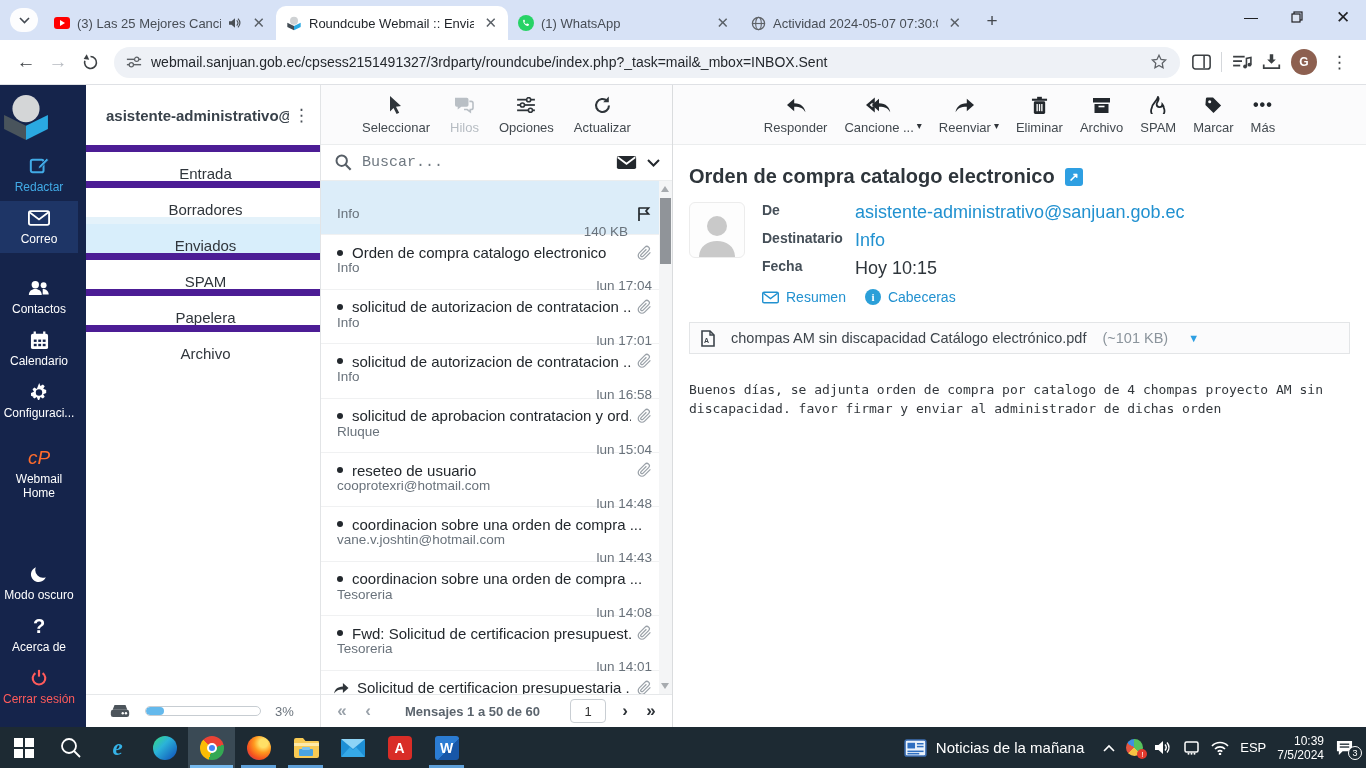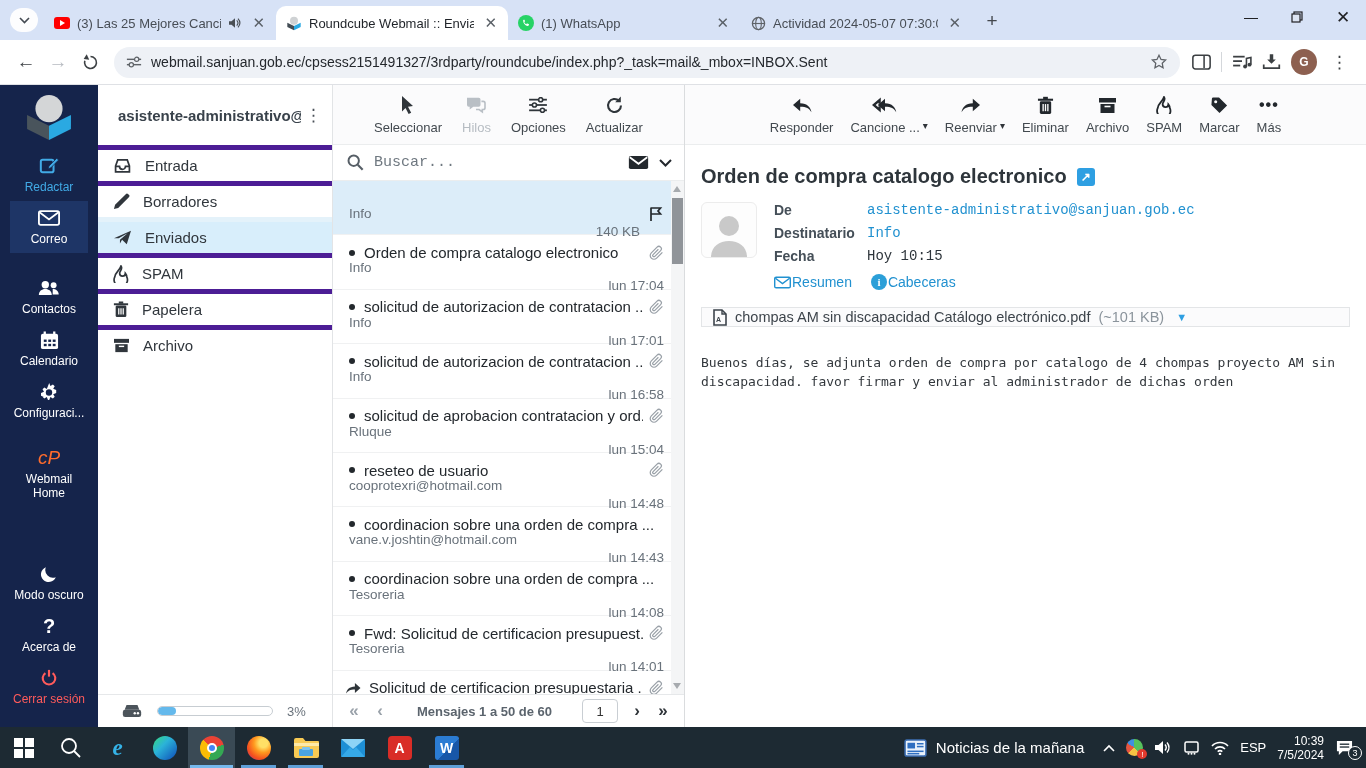--- a/index.html
+++ b/index.html
@@ -27,34 +27,34 @@
   .omnibox .url { flex:1; font-size:14px; color:#24282d; white-space:nowrap; overflow:hidden; }
   .tb-right { display:flex; align-items:center; gap:10px; padding:0 4px; }
   .vsep { width:1px; height:20px; background:#d4d7db; }
   .avatar-g { width:26px; height:26px; border-radius:50%; background:#8d6050; color:#fff; font-size:12px; font-weight:bold; display:flex; align-items:center; justify-content:center; }
   .kebab { font-size:17px; color:#3c4043; letter-spacing:0; padding:0 4px; }
 
   
   .content { flex:1; display:flex; min-height:0; }
 
   
-  .rail { width:98px; background:#15244b; display:flex; flex-direction:column; align-items:center; padding-top:6px; flex:none; color:#fff; }
+  .rail { width:86px; background:#15244b; display:flex; flex-direction:column; align-items:flex-start; padding-top:6px; flex:none; color:#fff; }
   .rail-logo { margin:2px 0 8px; }
   .rail-item { width:78px; padding:6px 2px 7px; text-align:center; font-size:12px; line-height:14px; cursor:default; }
   .rail-item .ric { height:22px; display:flex; align-items:center; justify-content:center; margin-bottom:3px; }
   .rail-item.compose { color:#41aae6; }
   .rail-item.active { background:#1e3566; }
   .mt18 { margin-top:18px; } .mt14 { margin-top:14px; } .mt50 { margin-top:50px; }
   .rail-item.logout { color:#ff5b5b; }
 
   
   .folders { width:235px; background:#fff; border-right:1px solid #e2e4e6; display:flex; flex-direction:column; flex:none; }
   .folders-header { height:60px; display:flex; align-items:center; padding:0 6px 0 20px; flex:none; }
   .account { flex:1; font-weight:bold; font-size:15px; color:#39424b; white-space:nowrap; overflow:hidden; }
-  .folder-row { height:36px; display:flex; align-items:center; gap:13px; padding:0 10px 0 15px; font-size:15px; color:#30363c; border-top:5px solid #4c1d95; }
+  .folder-row { height:36px; display:flex; align-items:center; gap:13px; padding:0 10px 0 15px; font-size:15px; color:#30363c; border-top:7px solid #4c1d95;flex-direction:column; }
   .folder-row.active { background:#d8eefb; border-top-color:#e4f2fa; }
   .folders-footer { margin-top:auto; height:33px; border-top:1px solid #e6e8ea; display:flex; align-items:center; gap:14px; padding:0 8px 0 23px; flex:none; }
   .quota-bar { width:116px; height:10px; border:1px solid #c7cdd2; border-radius:6px; overflow:hidden; background:#fff; }
   .quota-fill { width:16%; height:100%; background:#64b9ec; border-radius:6px; }
   .quota-label { font-size:13px; color:#6a737c; }
 
   
   .listpane { width:352px; border-right:1px solid #dadcde; display:flex; flex-direction:column; flex:none; background:#fff; }
   .panel-toolbar { height:60px; background:#fbfbfc; border-bottom:1px solid #ebedee; display:flex; justify-content:center; gap:20px; padding-top:9px; flex:none; }
   .ptb-btn { display:flex; flex-direction:column; align-items:center; gap:4px; font-size:13px; color:#42494f; }
@@ -92,25 +92,25 @@
   .reading { flex:1; display:flex; flex-direction:column; min-width:0; background:#fff; }
   .read-toolbar { height:60px; background:#fbfbfc; border-bottom:1px solid #ebedee; display:flex; justify-content:center; gap:17px; padding-top:9px; flex:none; }
   .read-scroll { flex:1; padding:12px 14px 0 16px; }
   .subject-row { display:flex; align-items:center; gap:10px; padding:8px 0 14px; }
   .subject { font-size:20px; font-weight:bold; color:#2e353b; }
   .extlink { width:18px; height:18px; background:#2e9fe2; border-radius:3px; color:#fff; font-size:12px; font-weight:bold; display:flex; align-items:center; justify-content:center; }
   .headers { display:flex; gap:17px; }
   .msg-avatar { width:56px; height:56px; border:1px solid #ececec; border-radius:6px; background:#fdfdfd; display:flex; align-items:flex-end; justify-content:center; overflow:hidden; flex:none; }
   .hrow { display:flex; margin-bottom:7px; }
   .hlabel { width:93px; font-size:14px; font-weight:bold; color:#454f58; flex:none; }
-  .hval { font-size:14px; color:#2191d0;font-family:Liberation Mono, monospace; }
+  .hval { font-size:18px; color:#2191d0; }
   .hval.plain { color:#2e353b; }
   .actions-row { display:flex; gap:19px; margin-top:10px; }
-  .action-link { display:flex; align-items:center; gap:1px; font-size:14px; color:#2191d0; }
-  .attach-bar { margin:17px 2px 0 0; height:20px; border:1px solid #e3e5e7; background:#fbfbfc; display:flex; align-items:center; gap:8px; padding:0 11px; }
+  .action-link { display:flex; align-items:center; gap:7px; font-size:14px; color:#2191d0; }
+  .attach-bar { margin:17px 2px 0 0; height:32px; border:1px solid #e3e5e7; background:#fbfbfc; display:flex; align-items:center; gap:16px; padding:0 11px; }
   .attach-name { font-size:14.5px; color:#3d444b; }
   .attach-size { font-size:14.5px; color:#8b949c; }
   .attach-caret { color:#2e9fe2; font-size:11px; margin-left:4px; }
   .mailbody { margin-top:26px; font-family:"DejaVu Sans Mono","Liberation Mono",monospace; font-size:13px; color:#33383d; line-height:19px; }
 
   
   .taskbar { height:41px; background:#1d2a33; display:flex; align-items:stretch; flex:none; color:#fff; }
   .tb-btn { width:47px; display:flex; align-items:center; justify-content:center; position:relative; }
   .tb-btn.running::after { content:""; position:absolute; bottom:0; left:6px; right:6px; height:3px; background:#5e9fd8; }
   .tb-btn.active { background:#3a4a55; }

